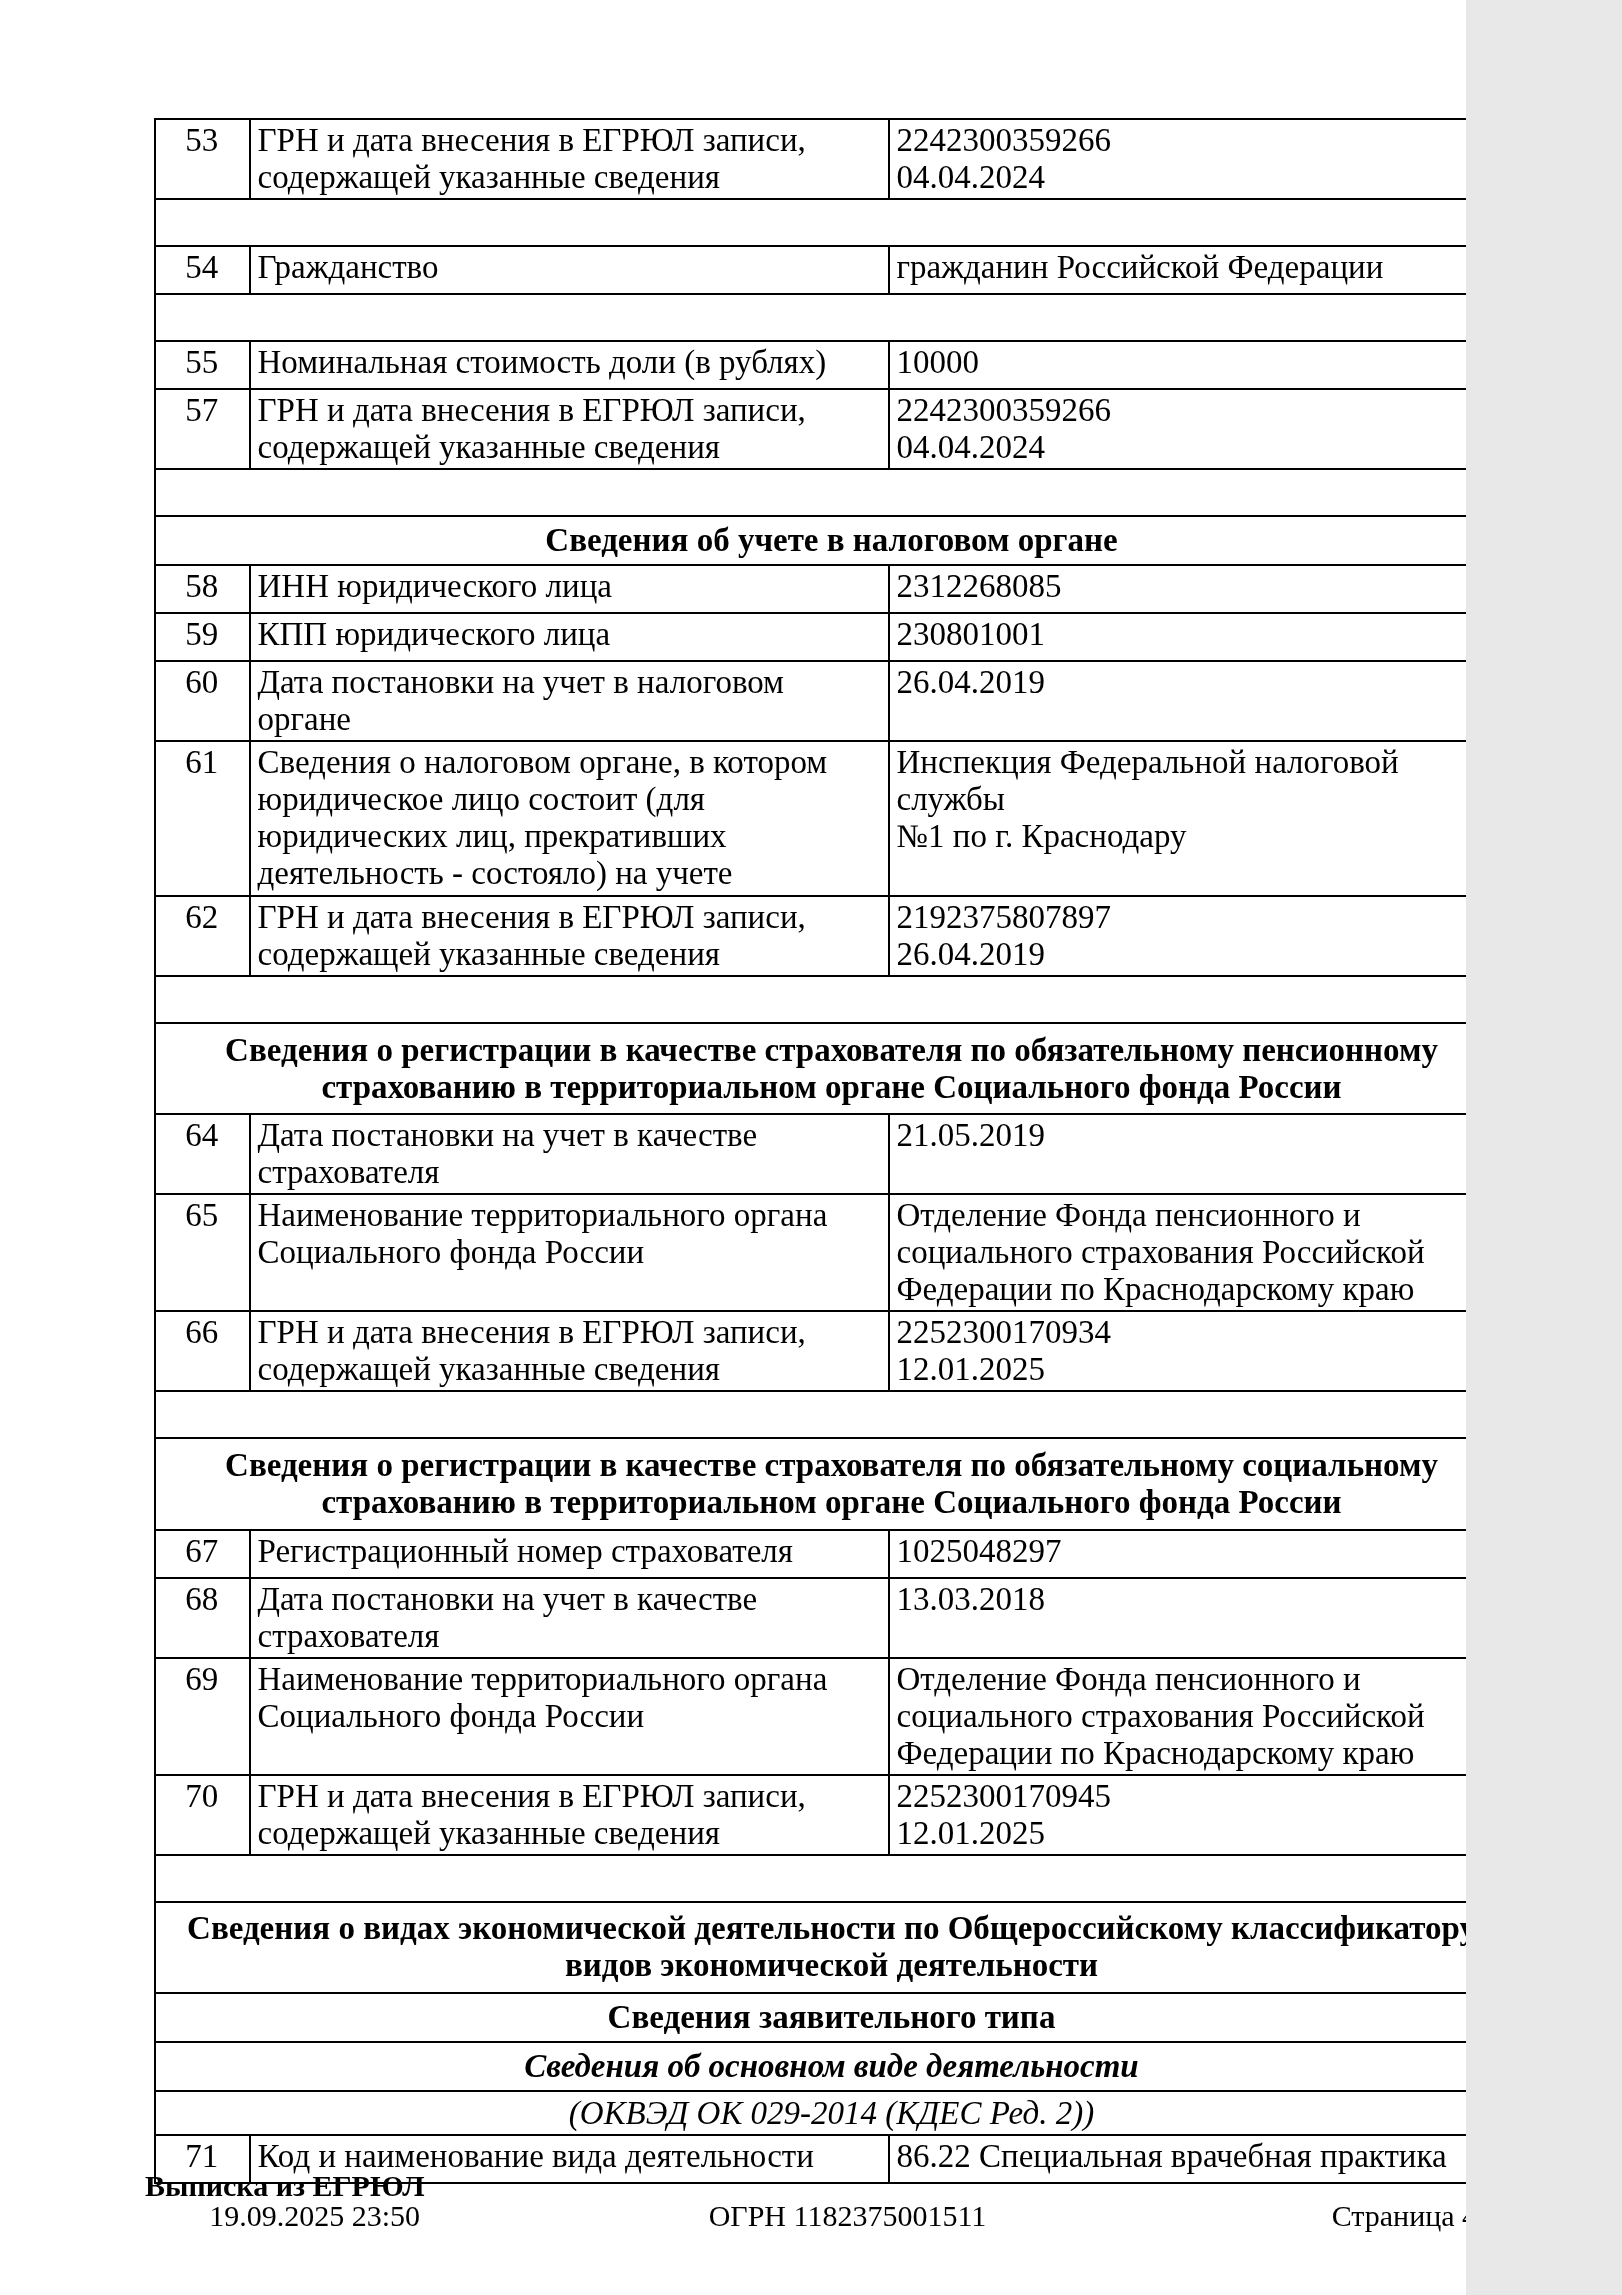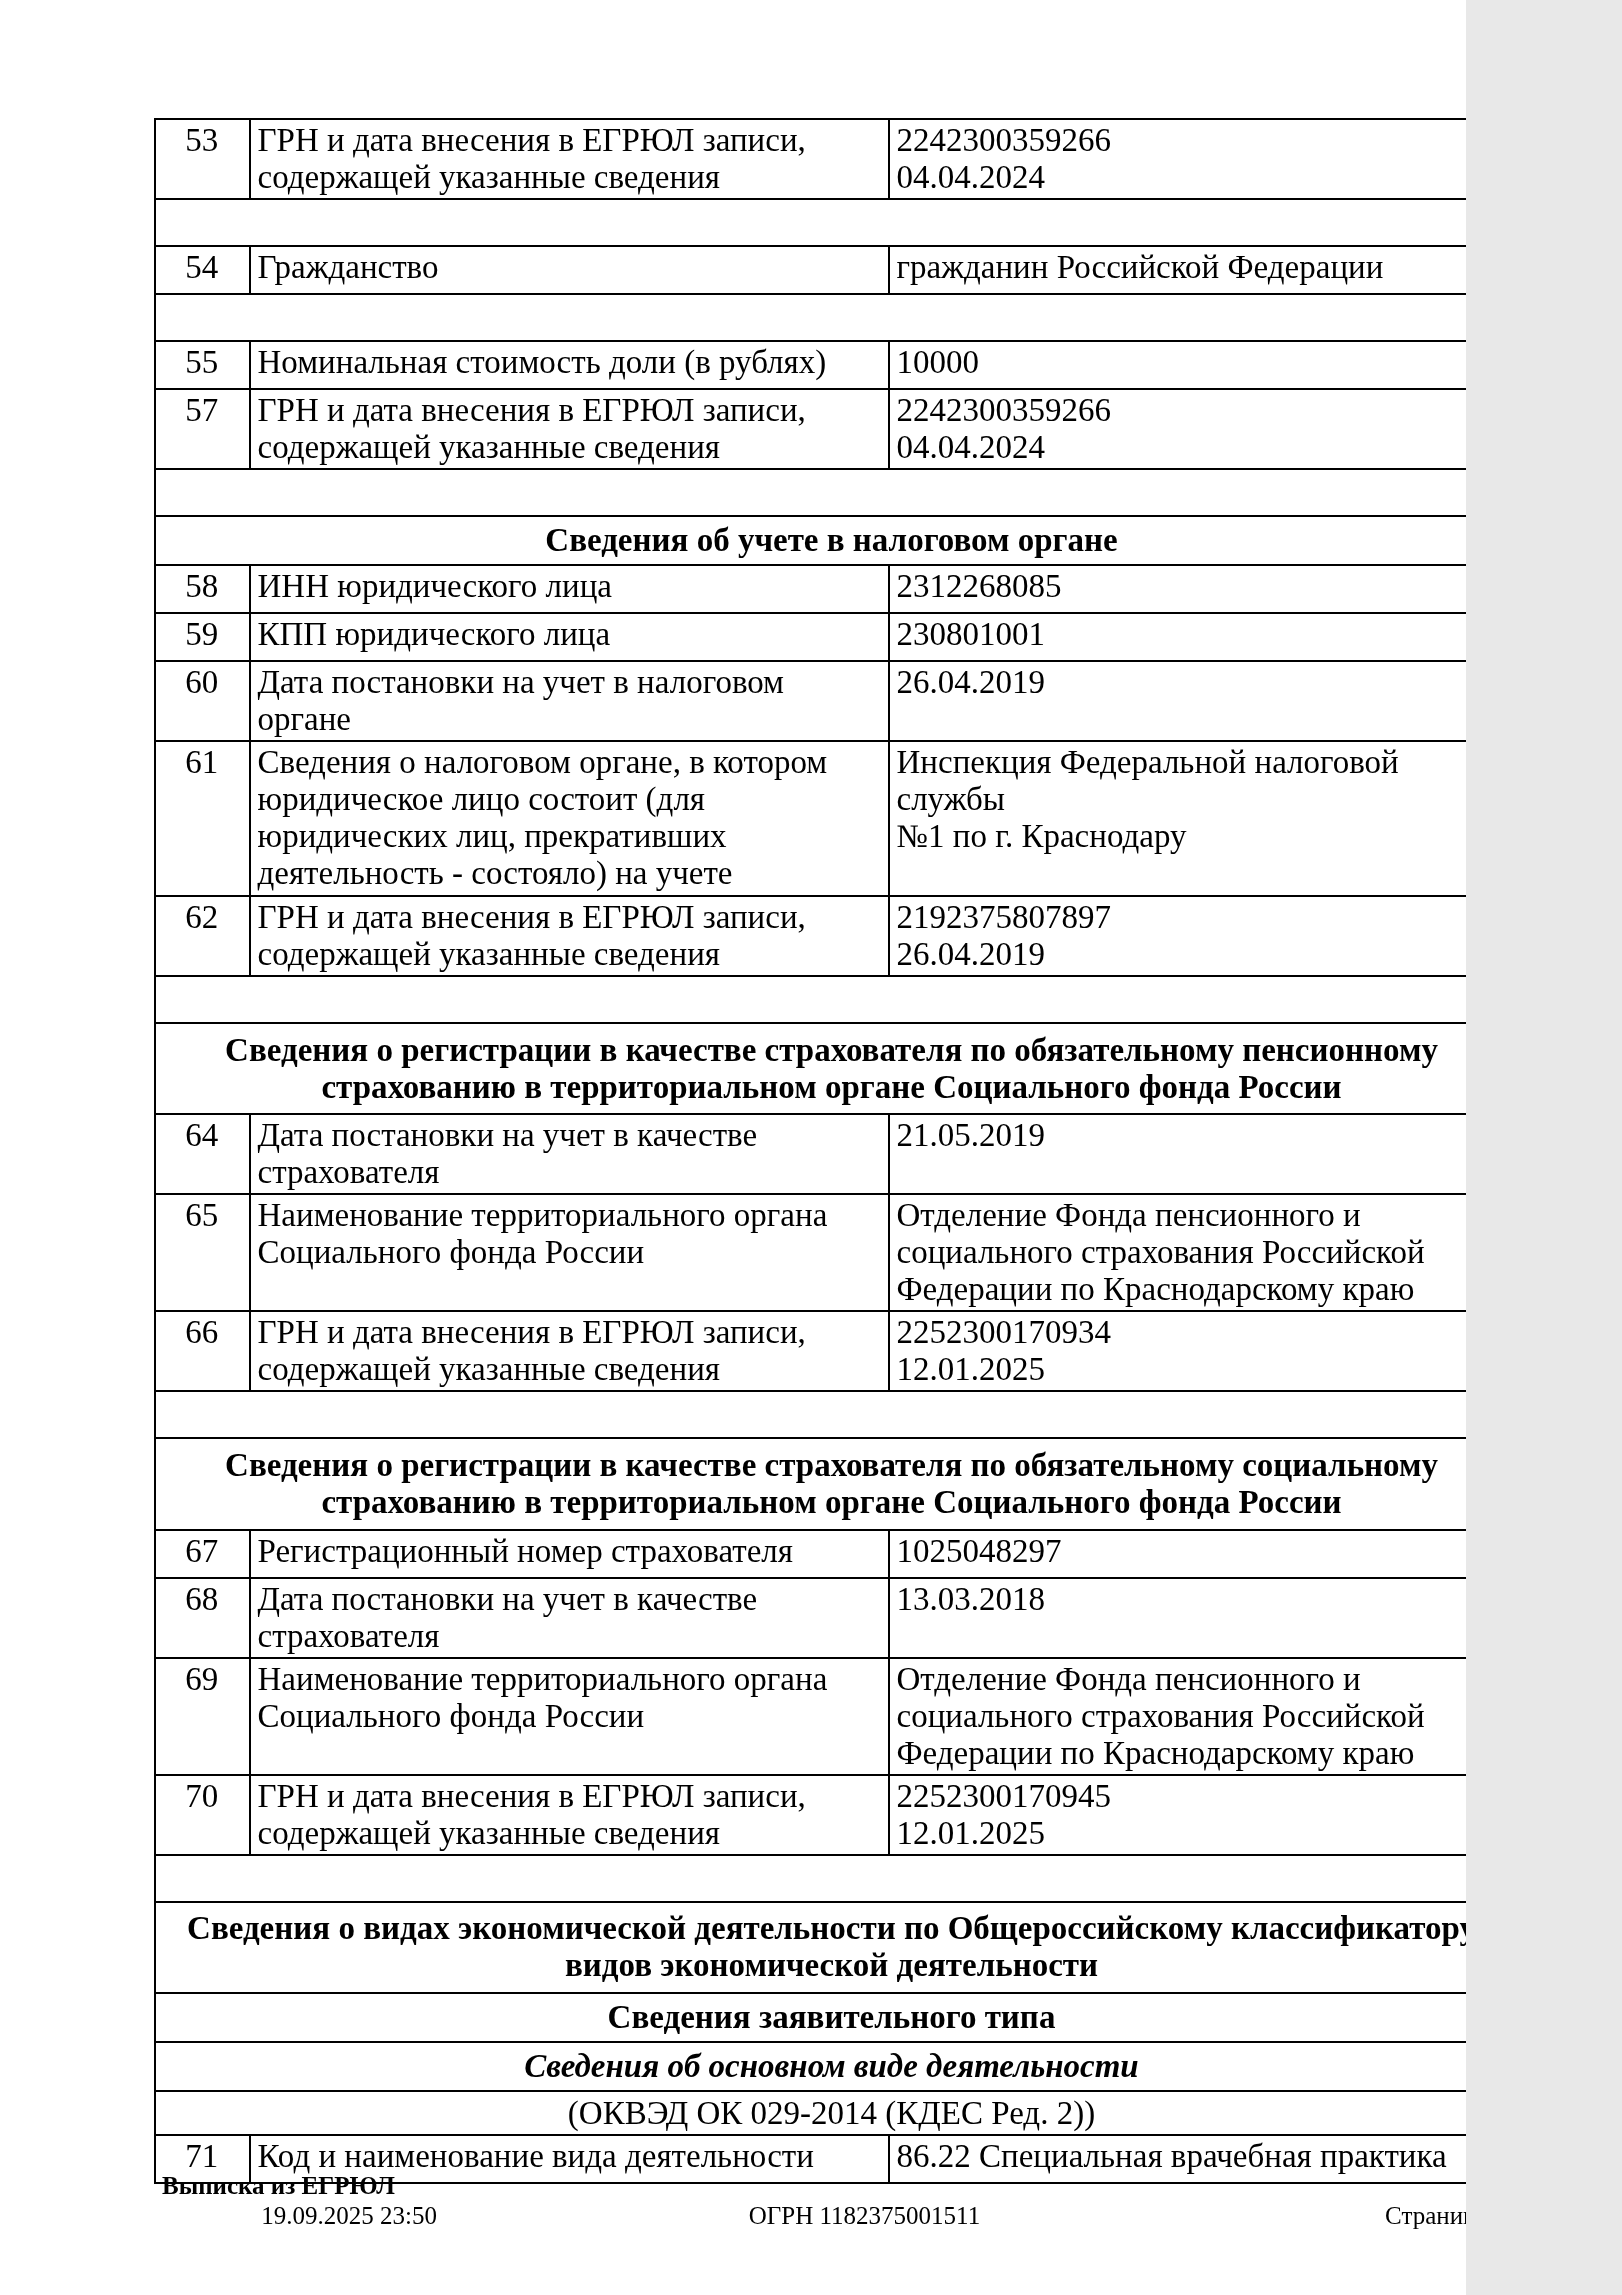--- a/index.html
+++ b/index.html
@@ -41,27 +41,27 @@
   tr.hdr td {
     text-align: center;
     font-weight: bold;
     vertical-align: middle;
     padding: 2.6px 15.7px;
   }
   tr.h1 td { height: 42px; }
   tr.h2 td { height: 84px; border-radius: 17px; }
   tr.h7 td { height: 34px; }
   tr.ital td { font-style: italic; }
-  tr.ital-light td { font-weight: normal; }
+  tr.ital-light td { font-style: italic; font-weight: normal; }
   #footer {
     position: absolute;
-    left: 162px;
+    left: 145px;
     top: 2171px;
     width: 1405px;
-    font-size: 25px;
+    font-size: 30px;
     line-height: 30px;
   }
   #footer .line1 { font-weight: bold; }
   #footer .line2 {
     display: flex;
     justify-content: space-between;
     align-items: baseline;
     font-weight: normal;
   }
   #footer .line2 .center { text-align: center; flex: 1; }

